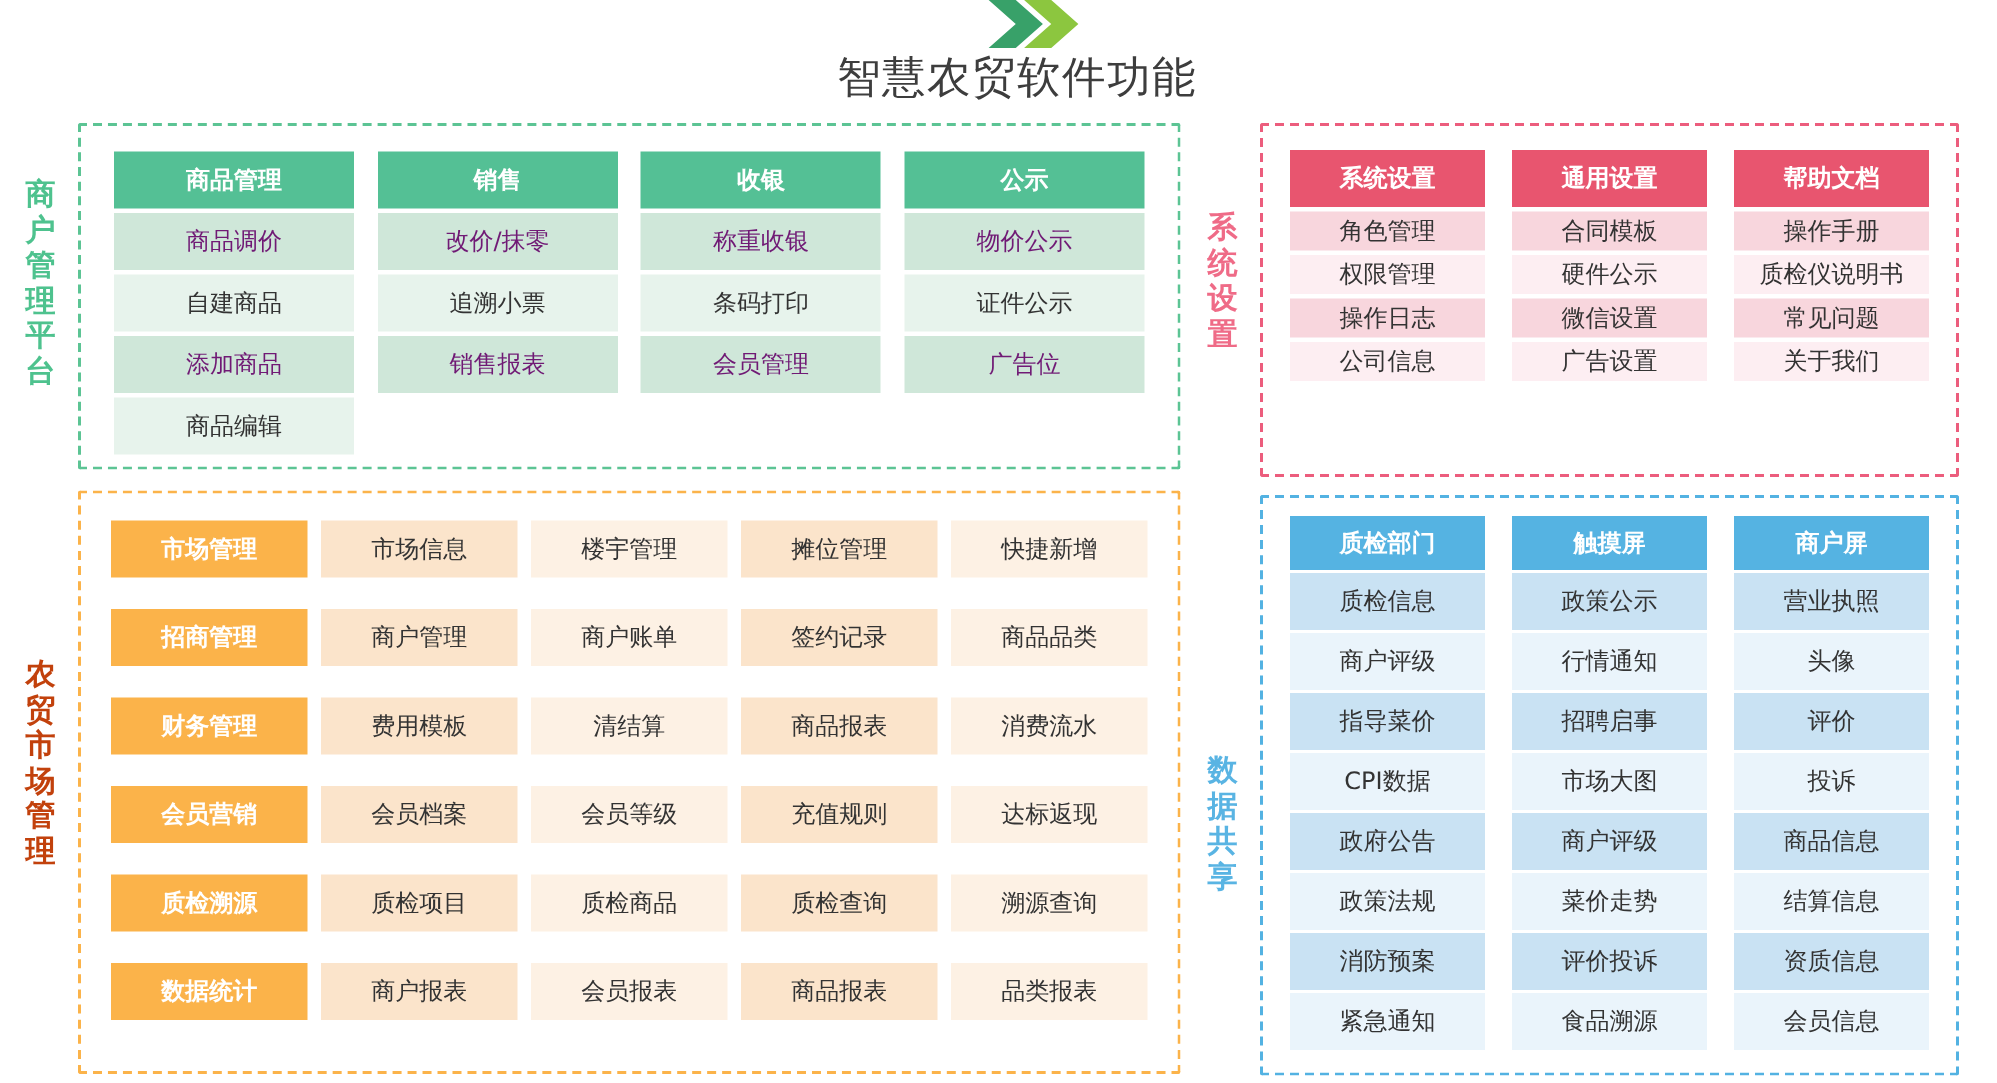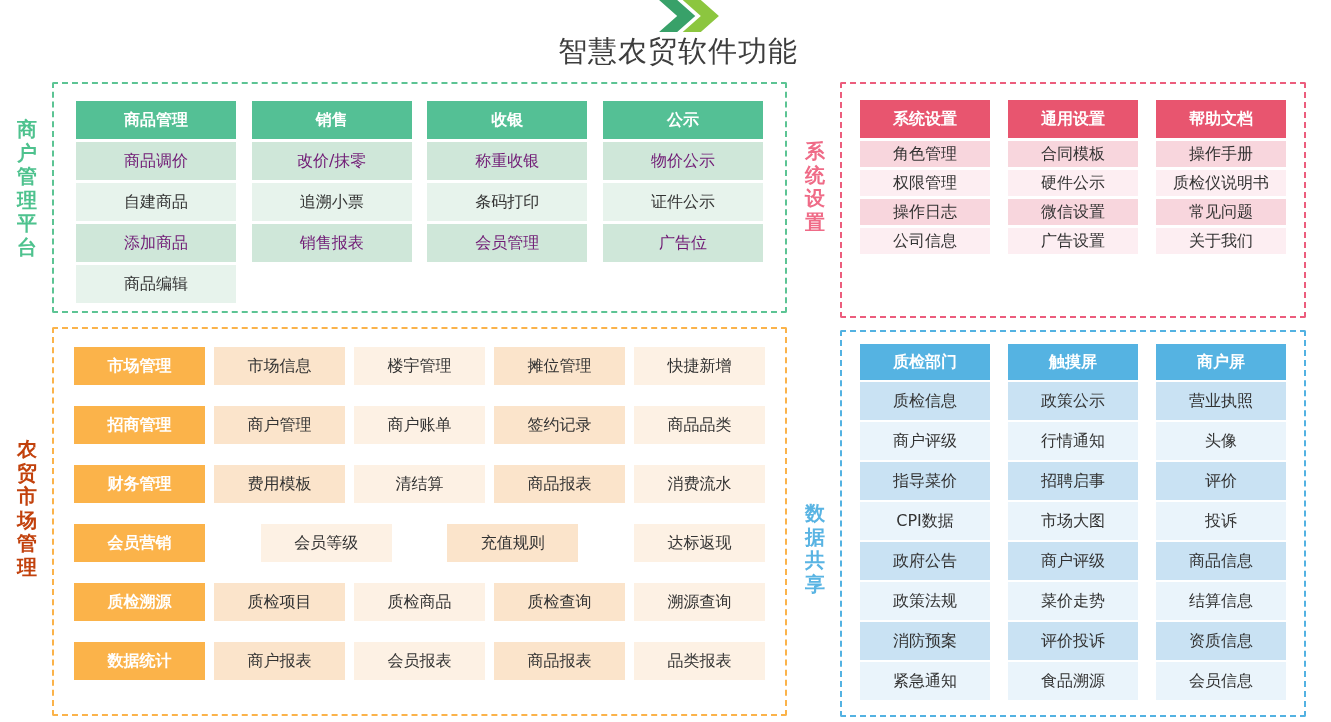--- a/index.html
+++ b/index.html
@@ -288,20 +288,21 @@
     <div class="row">
       <div class="cell head">财务管理</div>
       <div class="cell alt0">费用模板</div>
       <div class="cell alt1">清结算</div>
       <div class="cell alt0">商品报表</div>
       <div class="cell alt1">消费流水</div>
     </div>
 
     <div class="row">
       <div class="cell head">会员营销</div>
+      <div class="cell alt0">会员档案</div>
       <div class="cell alt1">会员等级</div>
       <div class="cell alt0">充值规则</div>
       <div class="cell alt1">达标返现</div>
     </div>
 
     <div class="row">
       <div class="cell head">质检溯源</div>
       <div class="cell alt0">质检项目</div>
       <div class="cell alt1">质检商品</div>
       <div class="cell alt0">质检查询</div>

